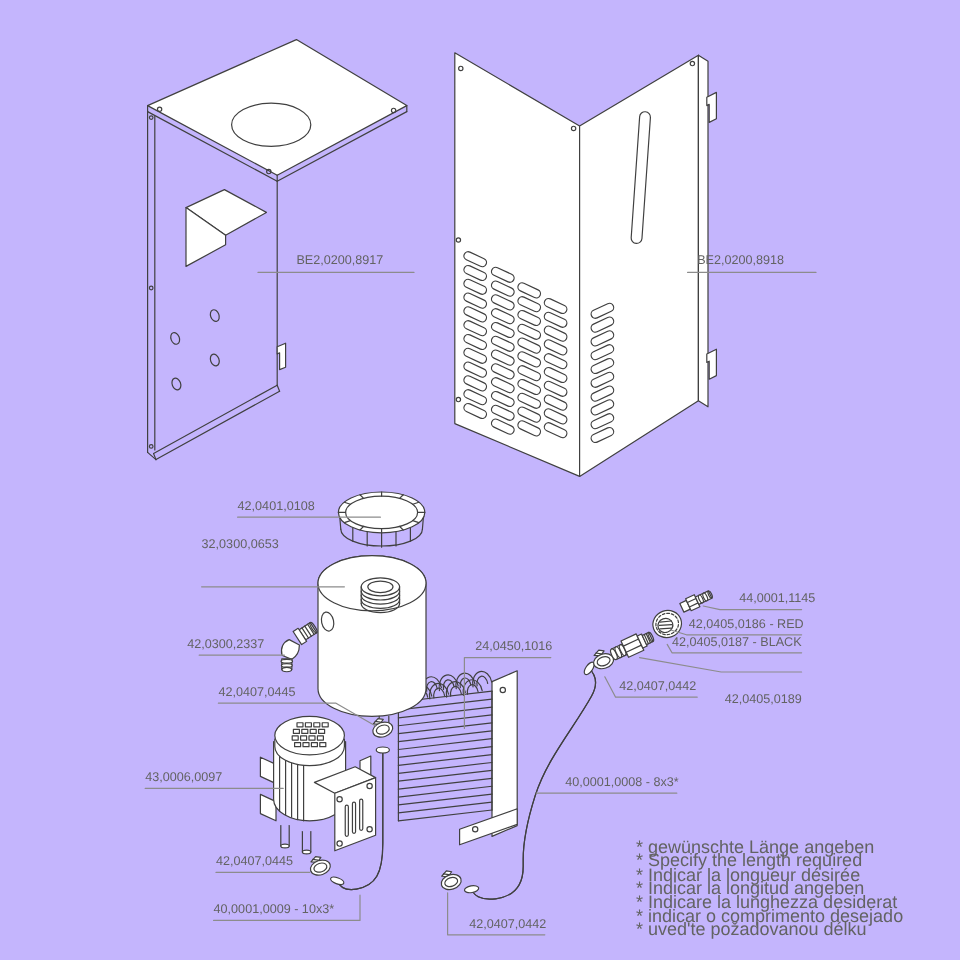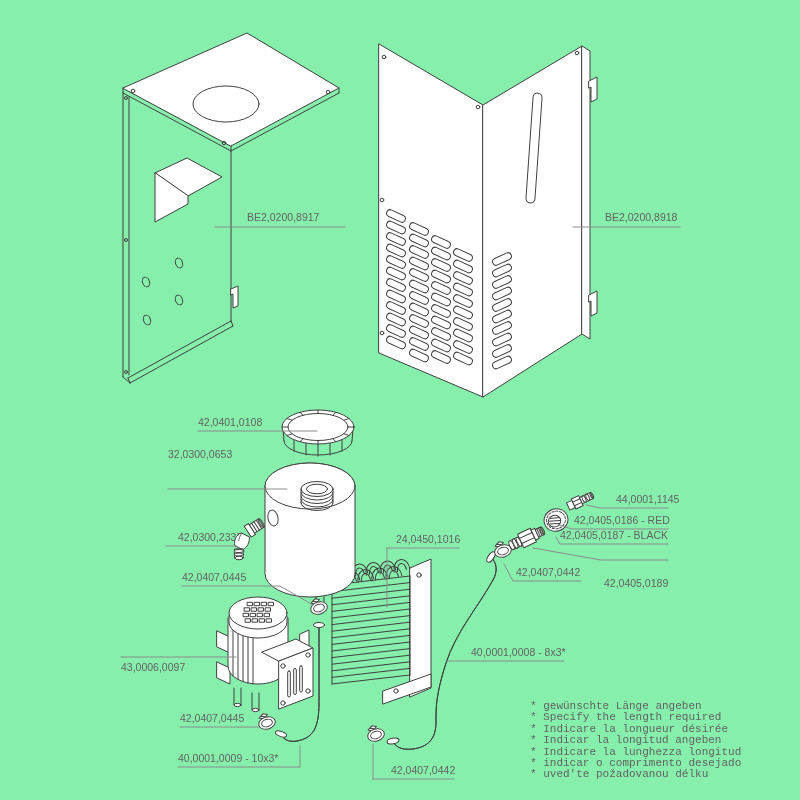--- a/index.html
+++ b/index.html
@@ -1,24 +1,24 @@
 <!DOCTYPE html>
 <html><head>
 <meta charset="utf-8">
 <style>
   html,body{margin:0;padding:0;background:#fff;}
-  .stage{position:relative;width:800px;height:800px;background:#86efac;overflow:hidden;
+  .stage{position:relative;width:800px;height:800px;background:#c4b5fd;overflow:hidden;
          font-family:"Liberation Sans",sans-serif;}
   .stage svg{position:absolute;left:0;top:0;}
   svg line,svg path,svg ellipse,svg rect,svg polygon,svg circle,svg polyline{
     stroke:#404040;fill:none;stroke-width:1;stroke-linejoin:round;stroke-linecap:round;}
   svg .f{fill:#ffffff;}
   svg .leader{stroke:#8c8c8c;stroke-width:1;fill:none;}
   .lbl{position:absolute;font-size:10.5px;color:#636363;white-space:nowrap;line-height:11px;}
-  .fnotes{position:absolute;left:530px;top:701px;font-size:11px;color:#636363;font-family:Liberation Mono, monospace;}
+  .fnotes{position:absolute;left:530px;top:701px;font-size:15px;color:#636363;}
   .fnotes div{line-height:11.4px;white-space:nowrap;}
 </style>
 </head>
 <body>
 
 <div class="stage">
 
 <svg width="800" height="800" viewBox="0 0 800 800">
   <defs>
     <pattern id="braid" width="6" height="6" patternUnits="userSpaceOnUse">
@@ -371,40 +371,40 @@
     <path class="leader" d="M533,548 L601,560 H668"></path>
     <path class="leader" d="M504,564 L513,581 H581"></path>
     <path class="leader" d="M447,661 H564"></path>
     <path class="leader" d="M180,727 H258"></path>
     <path class="leader" d="M178,767 H300 M300,767 V746"></path>
     <path class="leader" d="M373,779 V744 M373,779 H454"></path>
   </g>
 </svg>
 
 <div class="lbl" style="left:247px;top:212px">BE2,0200,8917</div>
-<div class="lbl" style="left:605px;top:212px">BE2,0200,8918</div>
+<div class="lbl" style="left:581px;top:212px">BE2,0200,8918</div>
 <div class="lbl" style="left:198px;top:417px">42,0401,0108</div>
 <div class="lbl" style="left:168px;top:449px">32,0300,0653</div>
-<div class="lbl" style="left:178px;top:532px">42,0300,2337</div>
+<div class="lbl" style="left:156px;top:532px">42,0300,2337</div>
 <div class="lbl" style="left:182px;top:572px">42,0407,0445</div>
-<div class="lbl" style="left:121px;top:662px">43,0006,0097</div>
+<div class="lbl" style="left:121px;top:643px">43,0006,0097</div>
 <div class="lbl" style="left:396px;top:534px">24,0450,1016</div>
 <div class="lbl" style="left:616px;top:494px">44,0001,1145</div>
 <div class="lbl" style="left:574px;top:515px">42,0405,0186 - RED</div>
 <div class="lbl" style="left:560px;top:530px">42,0405,0187 - BLACK</div>
 <div class="lbl" style="left:604px;top:578px">42,0405,0189</div>
 <div class="lbl" style="left:516px;top:567px">42,0407,0442</div>
 <div class="lbl" style="left:471px;top:647px">40,0001,0008 - 8x3*</div>
 <div class="lbl" style="left:180px;top:713px">42,0407,0445</div>
 <div class="lbl" style="left:178px;top:753px">40,0001,0009 - 10x3*</div>
 <div class="lbl" style="left:391px;top:765px">42,0407,0442</div>
 
 <div class="fnotes">
   <div>* gewünschte Länge angeben</div>
   <div>* Specify the length required</div>
-  <div>* Indicare la longueur désirée</div>
+  <div>* Indicar la longueur désirée</div>
   <div>* Indicar la longitud angeben</div>
-  <div>* Indicare la lunghezza longitud</div>
+  <div>* Indicare la lunghezza desiderat</div>
   <div>* indicar o comprimento desejado</div>
   <div>* uved'te požadovanou délku</div>
 </div>
 
 </div>
 
 </body></html>

